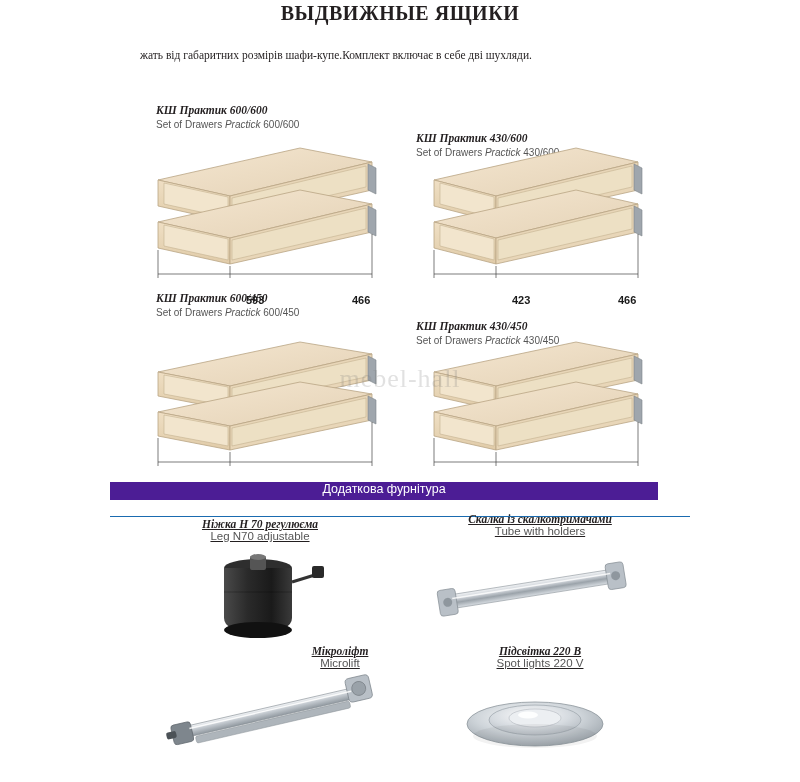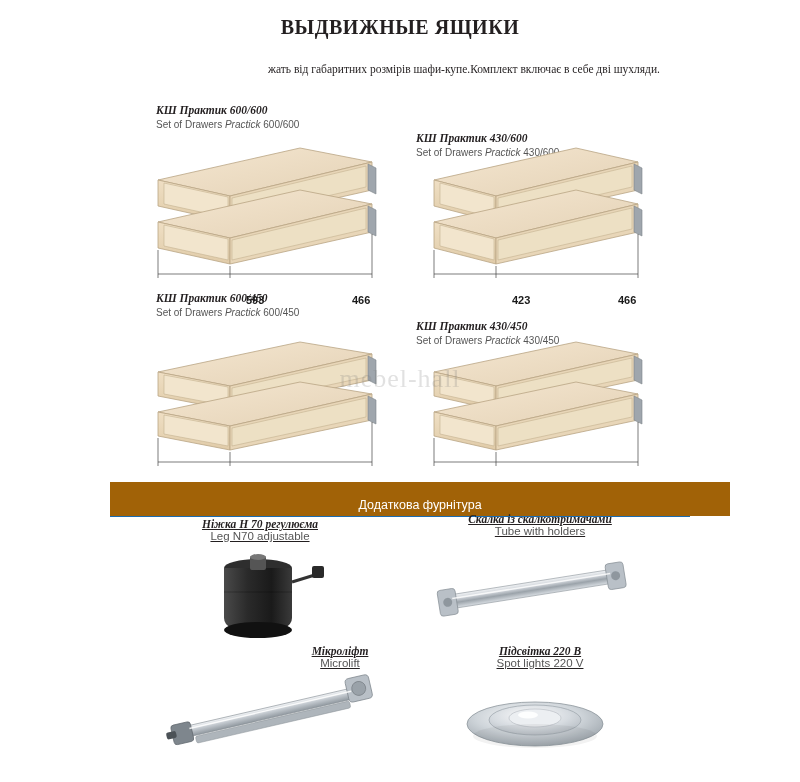--- a/index.html
+++ b/index.html
@@ -16,33 +16,33 @@
     overflow: hidden;
   }
 
   
   .page-title {
     text-align: center;
     font-family: "Liberation Serif", serif;
     font-weight: bold;
     font-size: 20px;
     letter-spacing: 0.5px;
-    margin-top: 16px;
+    margin-top: 2px;
   }
 
   
   .intro {
     width: 520px;
     margin: 22px auto 0 auto;
     font-family: "Liberation Serif", serif;
     font-size: 11.5px;
     line-height: 17px;
     text-align: justify;
   }
-  .intro .line2 { display:block; text-align:right; }
+  .intro .line2 { display:block; text-align:left; }
 
   
   .drawer-grid {
     position: absolute;
     top: 104px;
     left: 0;
     width: 800px;
   }
   .drawer-row {
     display: flex;
@@ -92,25 +92,25 @@
     font-weight: bold;
     color: #1a1a1a;
     padding-left: 24px;
   }
 
   
   .fittings-bar {
     position: absolute;
     left: 110px;
     top: 482px;
-    width: 620px;
-    background: #a16207;
+    width: 548px;
+    background: #4c1d95;
     color: #ffffff;
     text-align: center;
-    padding: 16px 0 4px 0;
+    padding: 0 0 4px 0;
   }
   .fittings-bar .ru {
     font-size: 12.5px;
     font-weight: normal;
     display: block;
     line-height: 14px;
   }
   .fittings-bar .en {
     font-size: 11.5px;
     display: block;

